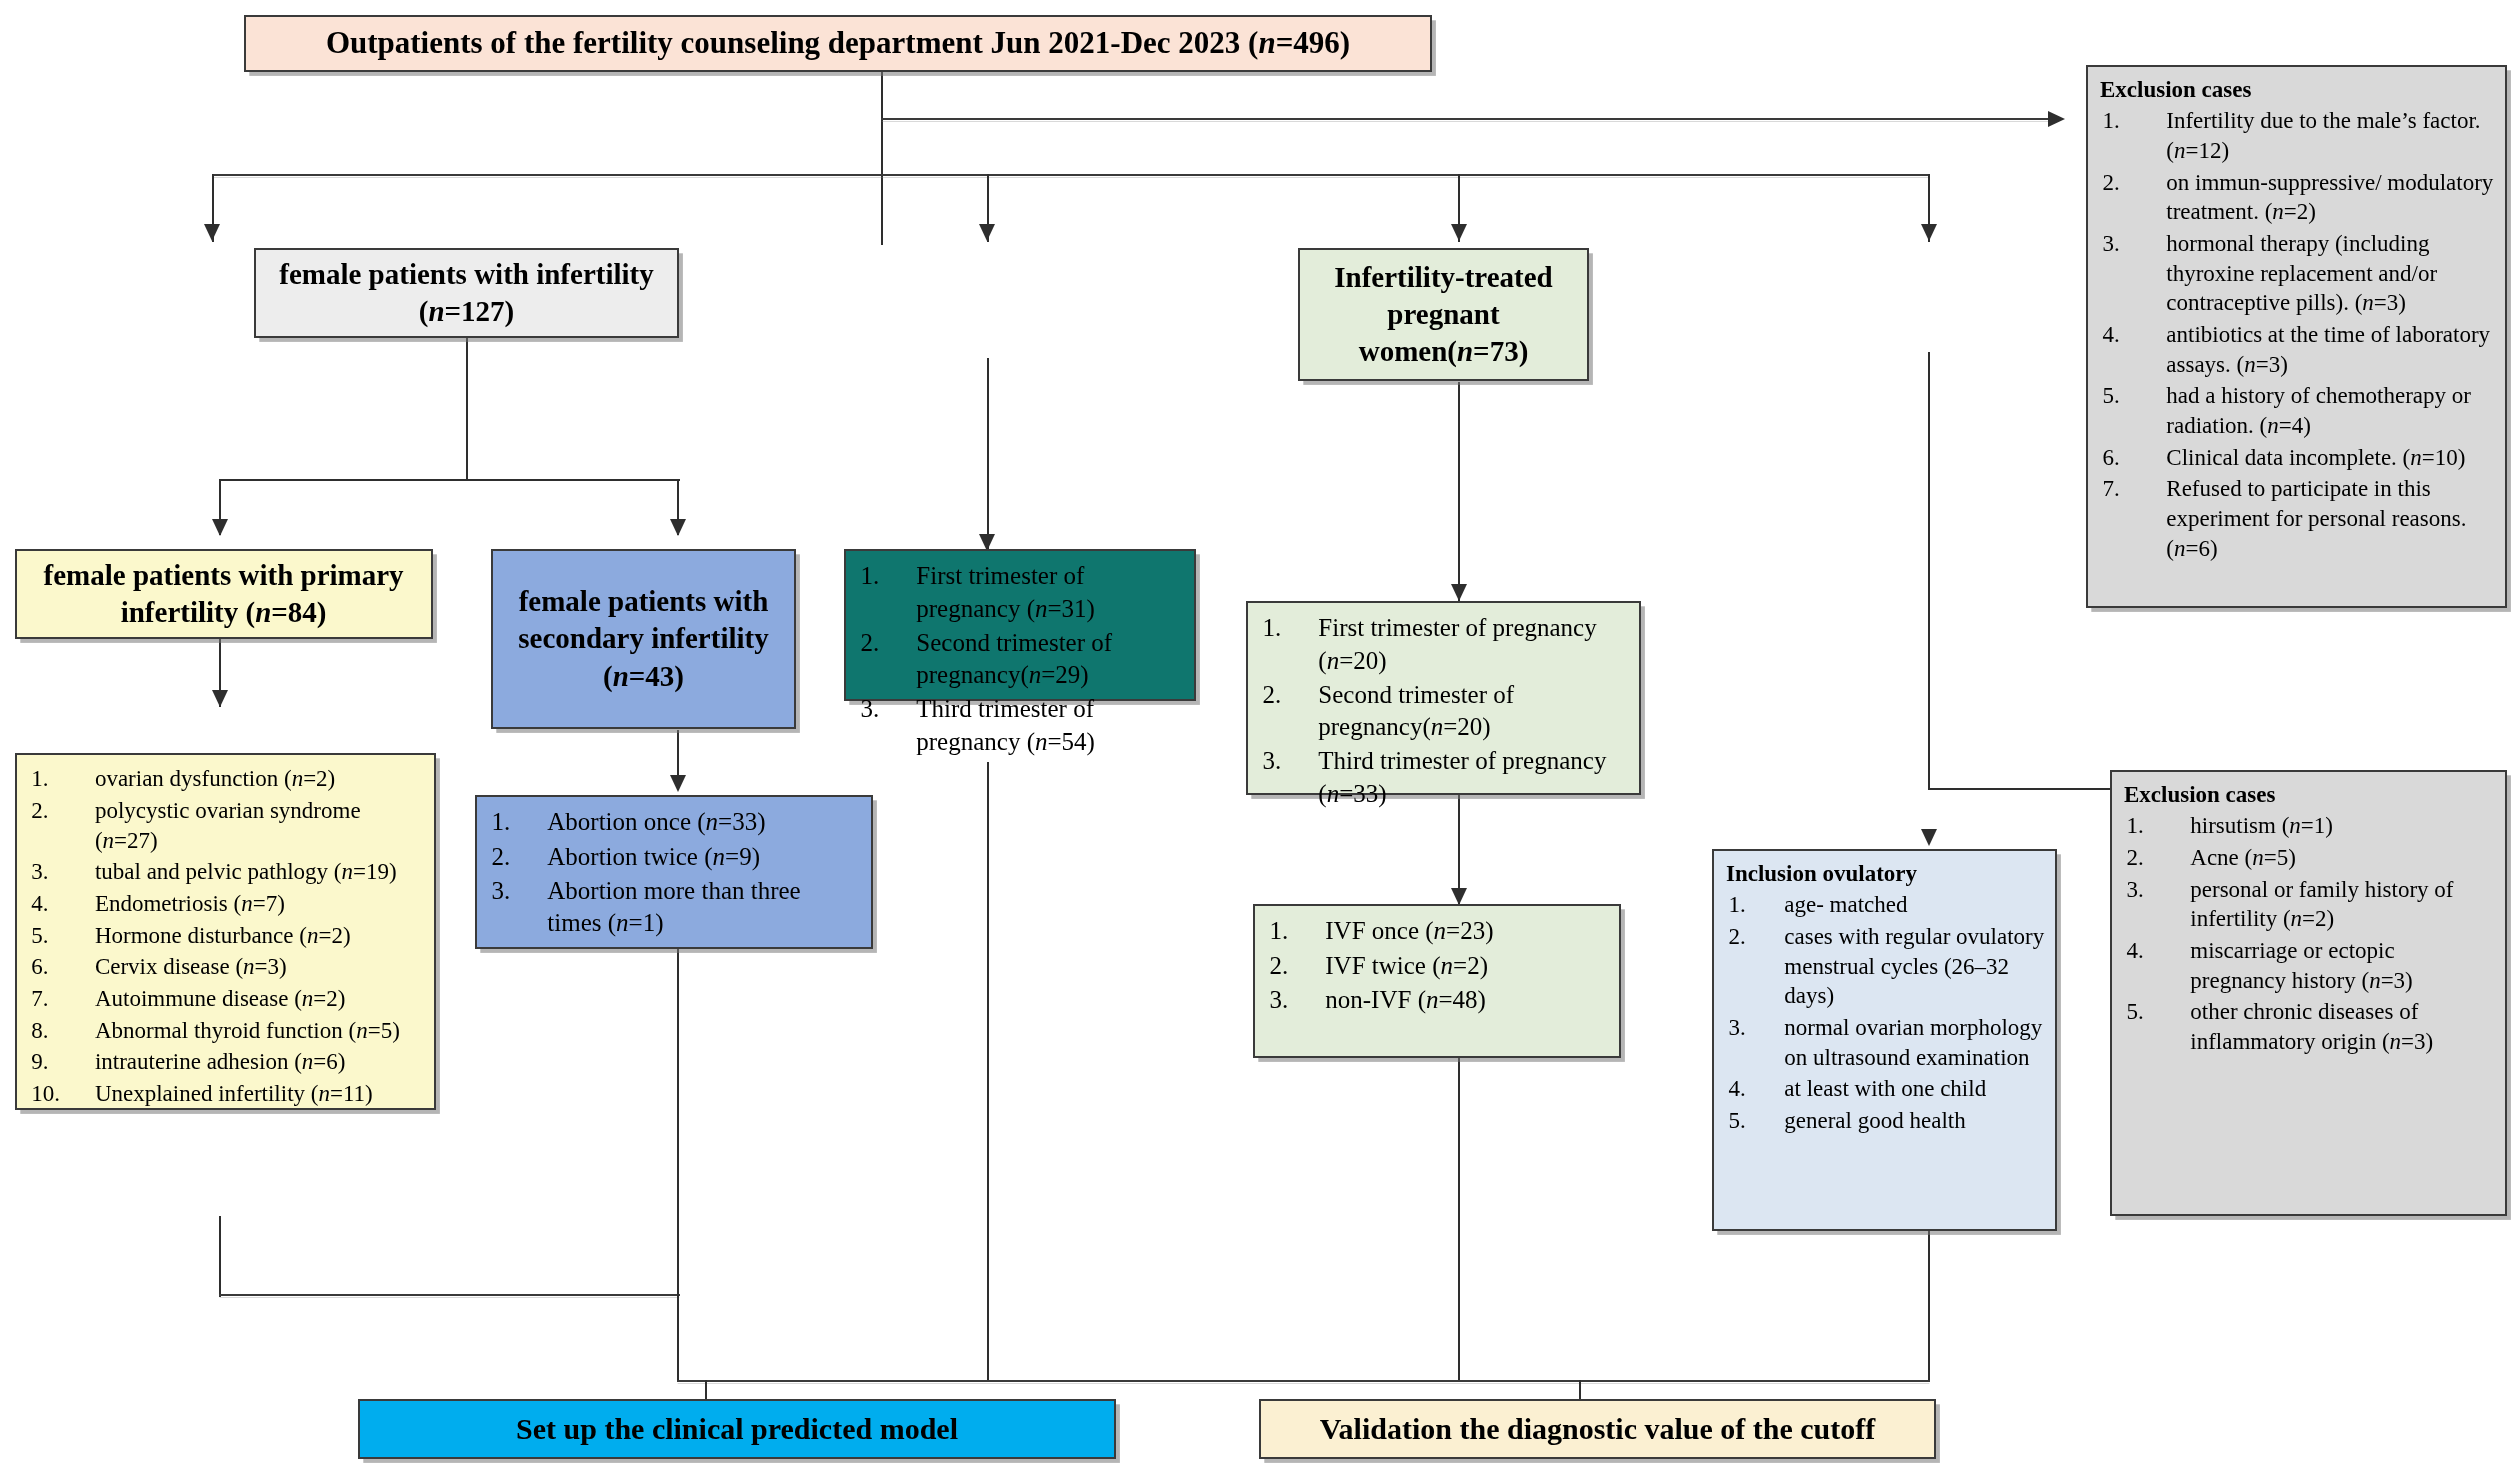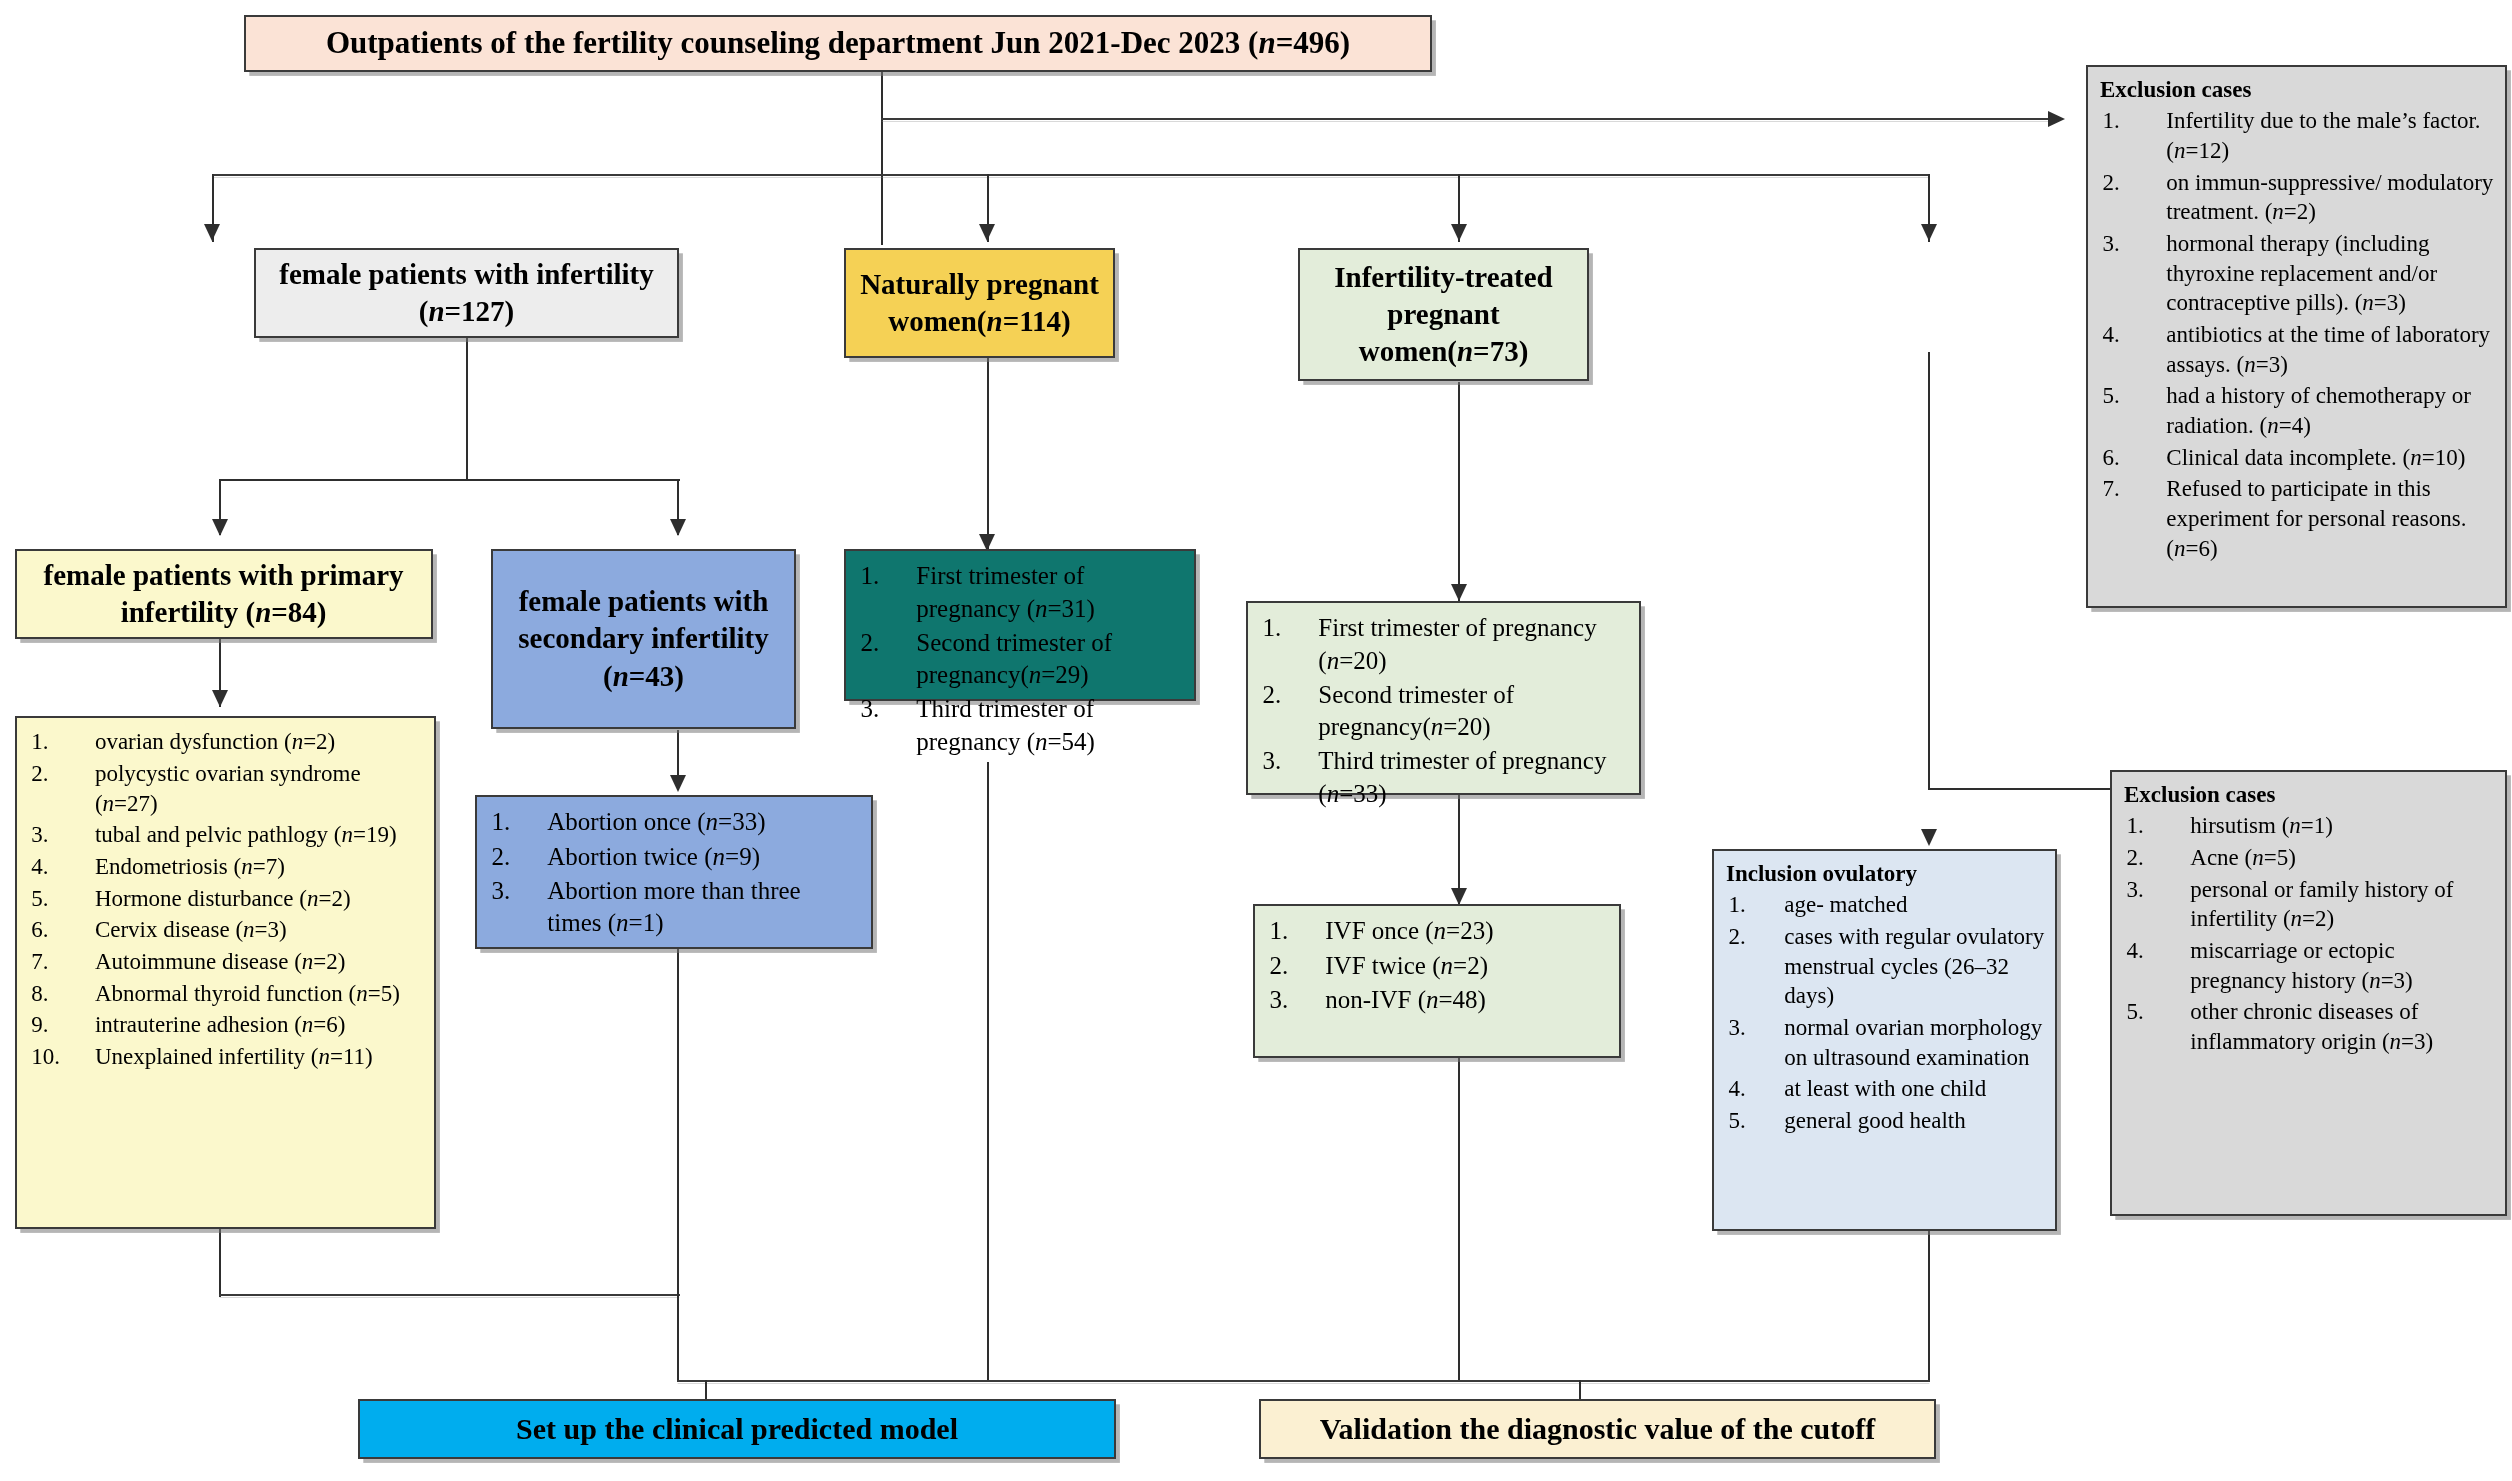--- a/index.html
+++ b/index.html
@@ -108,38 +108,35 @@
       <li>had a history of chemotherapy or radiation. (<em class="n">n</em>=4)</li>
       <li>Clinical data incomplete. (<em class="n">n</em>=10)</li>
       <li>Refused  to participate in this experiment for personal reasons. (<em class="n">n</em>=6)</li>
     </ol>
   </div>
 
   <div class="box ttl" style="left:254px;top:248px;width:425px;height:90px;background:#EDEDED;font-size:29px;padding:0 10.6px;">
     <span>female patients with infertility (<em class="n">n</em>=127)</span>
   </div>
 
-  <div class="box ttl" style="left:844px;top:248px;width:271px;height:110px;background:#F5D155;font-size:29px;padding:0 8px;">
-    <span>Naturally pregnant women(<em class="n">n</em>=114)</span>
-  </div>
 
   <div class="box ttl" style="left:1298px;top:248px;width:291px;height:133px;background:#E3EDDA;font-size:29px;padding:16px 8px;">
     <span>Infertility-treated pregnant women(<em class="n">n</em>=73)</span>
   </div>
 
 
   <div class="box ttl" style="left:14.6px;top:549px;width:418px;height:90px;background:#FBF8CC;font-size:29px;padding:0 21px;">
     <span>female patients with primary infertility (<em class="n">n</em>=84)</span>
   </div>
 
   <div class="box ttl" style="left:491px;top:549px;width:305px;height:180px;background:#8CAADE;font-size:29px;padding:0 8px;">
     <span>female patients with secondary infertility (<em class="n">n</em>=43)</span>
   </div>
 
-  <div class="box lst" style="left:14.6px;top:716px;width:421px;height:513px;background:#FBF8CC;font-size:23px;">
+  <div class="box lst" style="left:14.6px;top:753px;width:421px;height:357px;background:#FBF8CC;font-size:23px;">
     <ol class="num">
       <li>ovarian dysfunction (<em class="n">n</em>=2)</li>
       <li>polycystic ovarian syndrome (<em class="n">n</em>=27)</li>
       <li>tubal and pelvic pathlogy (<em class="n">n</em>=19)</li>
       <li>Endometriosis (<em class="n">n</em>=7)</li>
       <li>Hormone disturbance (<em class="n">n</em>=2)</li>
       <li>Cervix disease (<em class="n">n</em>=3)</li>
       <li>Autoimmune disease (<em class="n">n</em>=2)</li>
       <li>Abnormal thyroid function (<em class="n">n</em>=5)</li>
       <li>intrauterine adhesion (<em class="n">n</em>=6)</li>

